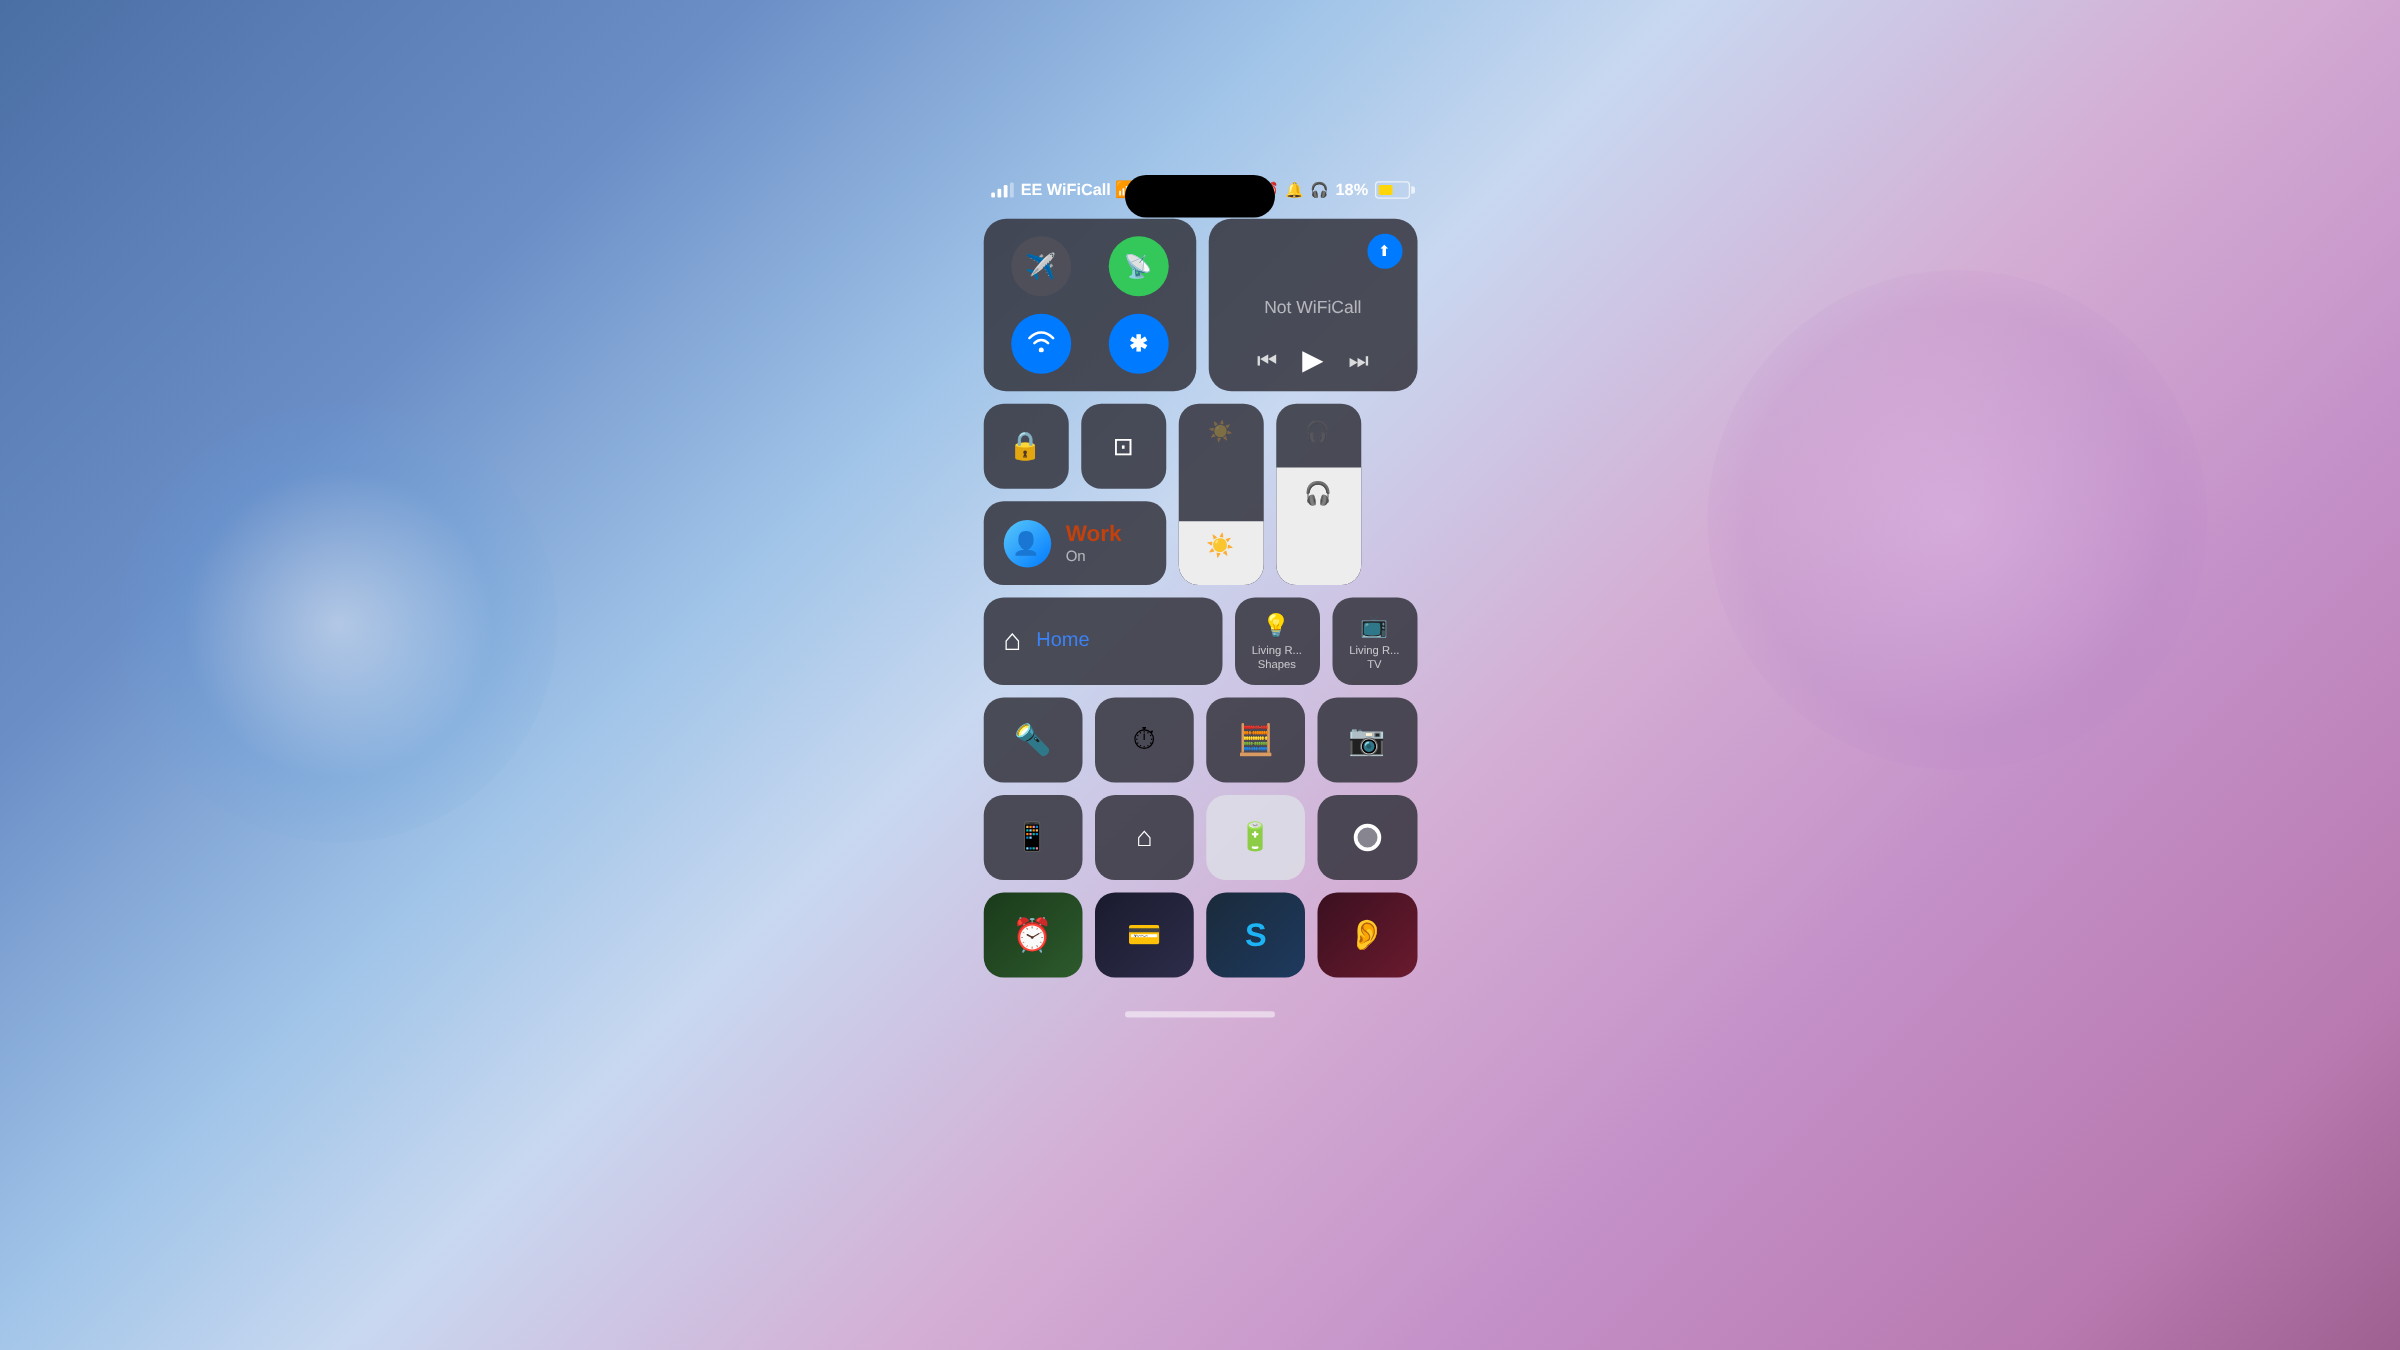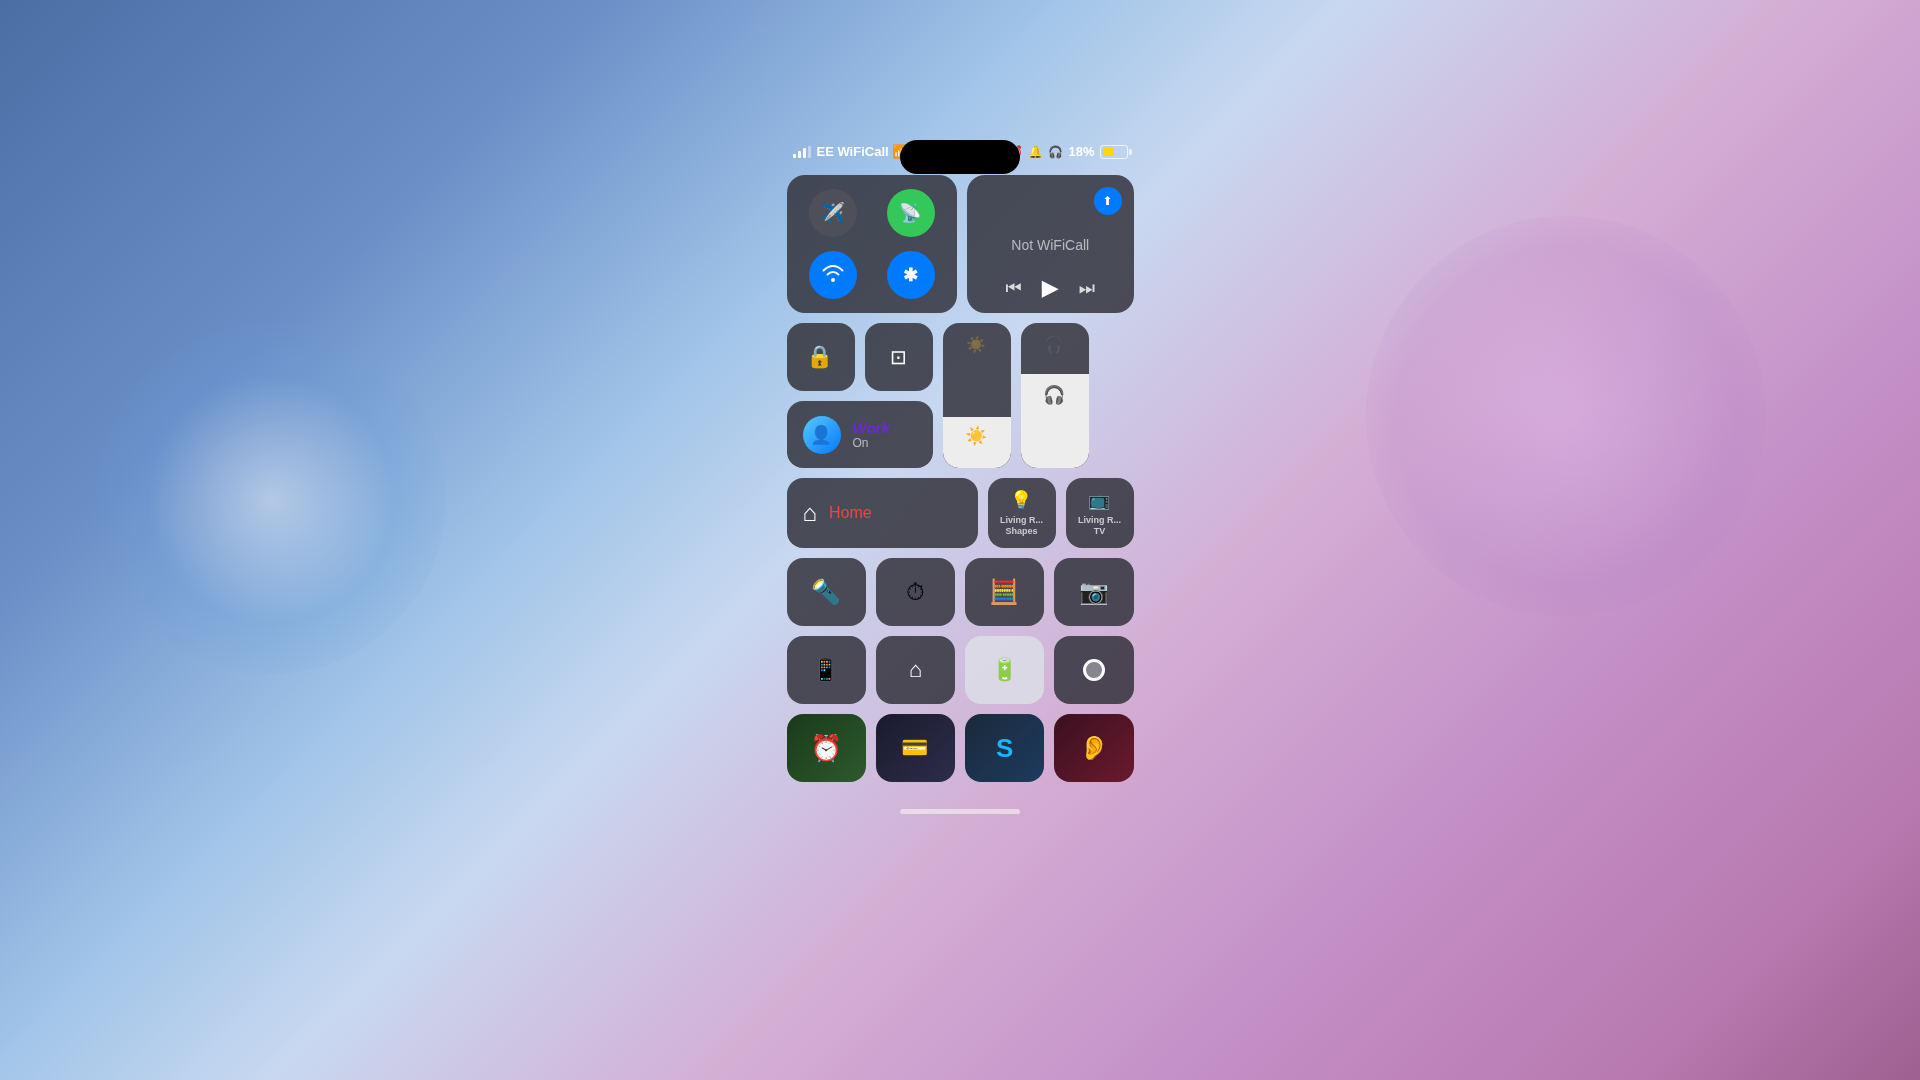--- a/index.html
+++ b/index.html
@@ -289,24 +289,23 @@
       align-items: center;
       justify-content: center;
       font-size: 18px;
     }
 
     .focus-text {
       display: flex;
       flex-direction: column;
     }
     .focus-title {
-      color: #6d28d9;
-      font-size: 15px;
+      color: #c2410c;
+      font-size: 18px;
       font-weight: 600;
-      font-style: italic;
     }
     .focus-subtitle {
       color: rgba(255,255,255,0.6);
       font-size: 12px;
     }
 
     
     .row-3 {
       display: flex;
       gap: 10px;
@@ -323,21 +322,21 @@
       padding: 0 16px;
       cursor: pointer;
     }
 
     .home-icon {
       font-size: 24px;
       color: white;
     }
 
     .home-text {
-      color: #ef4444;
+      color: #3b82f6;
       font-size: 16px;
       font-weight: 500;
     }
 
     .light-btn {
       width: 68px;
       height: 70px;
       background: rgba(50,50,60,0.85);
       border-radius: 16px;
       display: flex;
@@ -349,21 +348,20 @@
     }
 
     .light-icon {
       font-size: 18px;
     }
     .light-label {
       color: rgba(255,255,255,0.7);
       font-size: 10px;
       text-align: center;
       line-height: 1.2;
-      font-weight: bold;
     }
 
     
     .row-4 {
       display: flex;
       gap: 10px;
     }
 
     .quick-btn {
       flex: 1;

